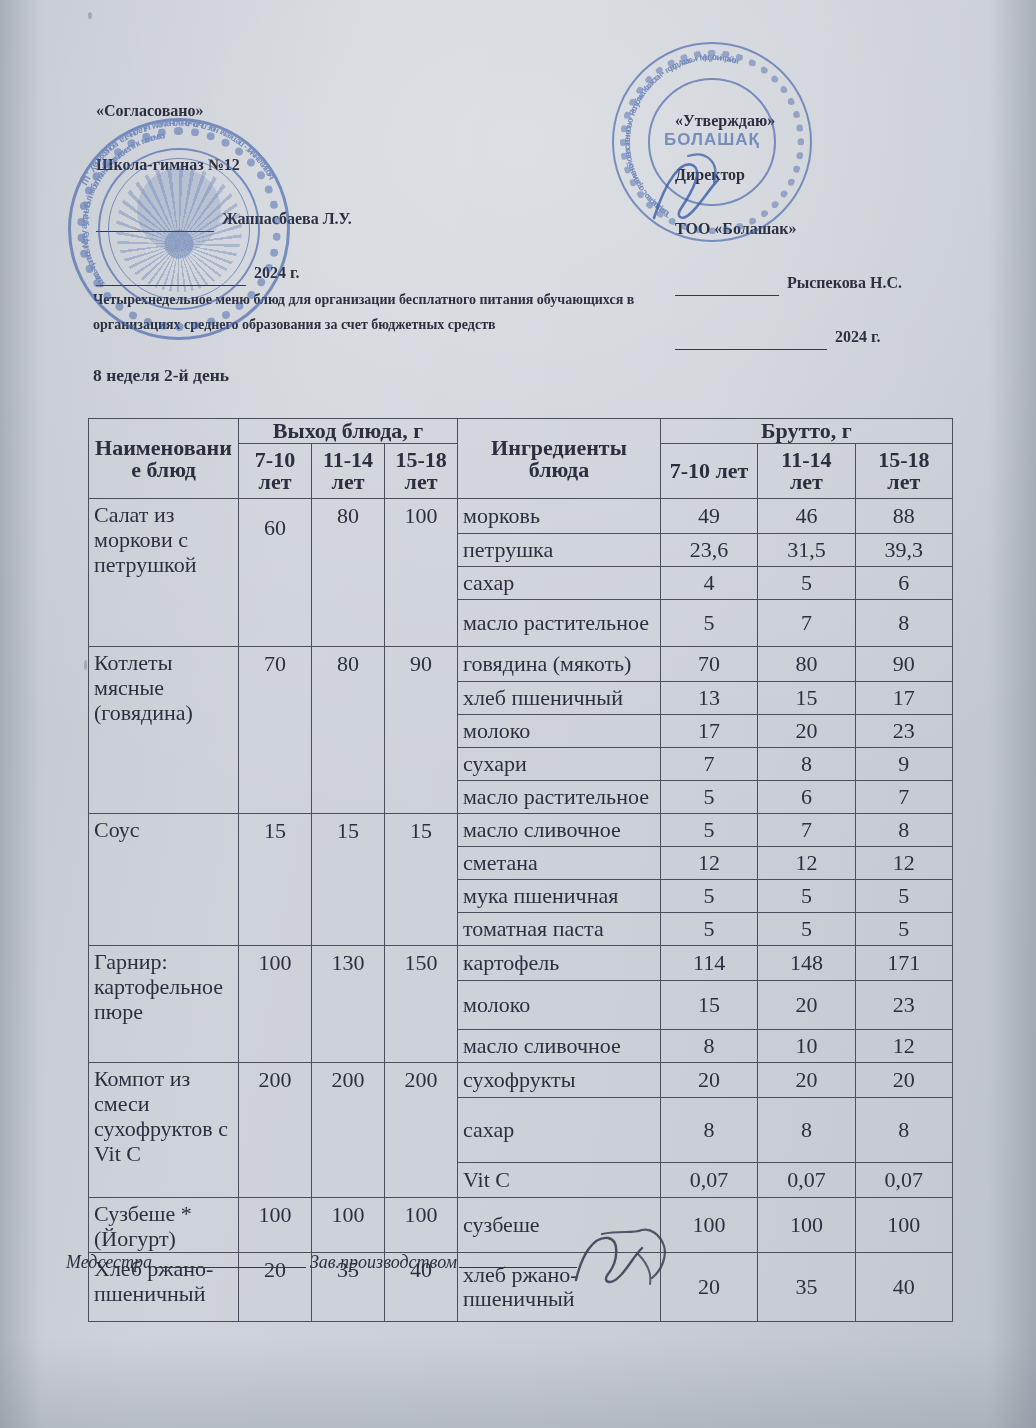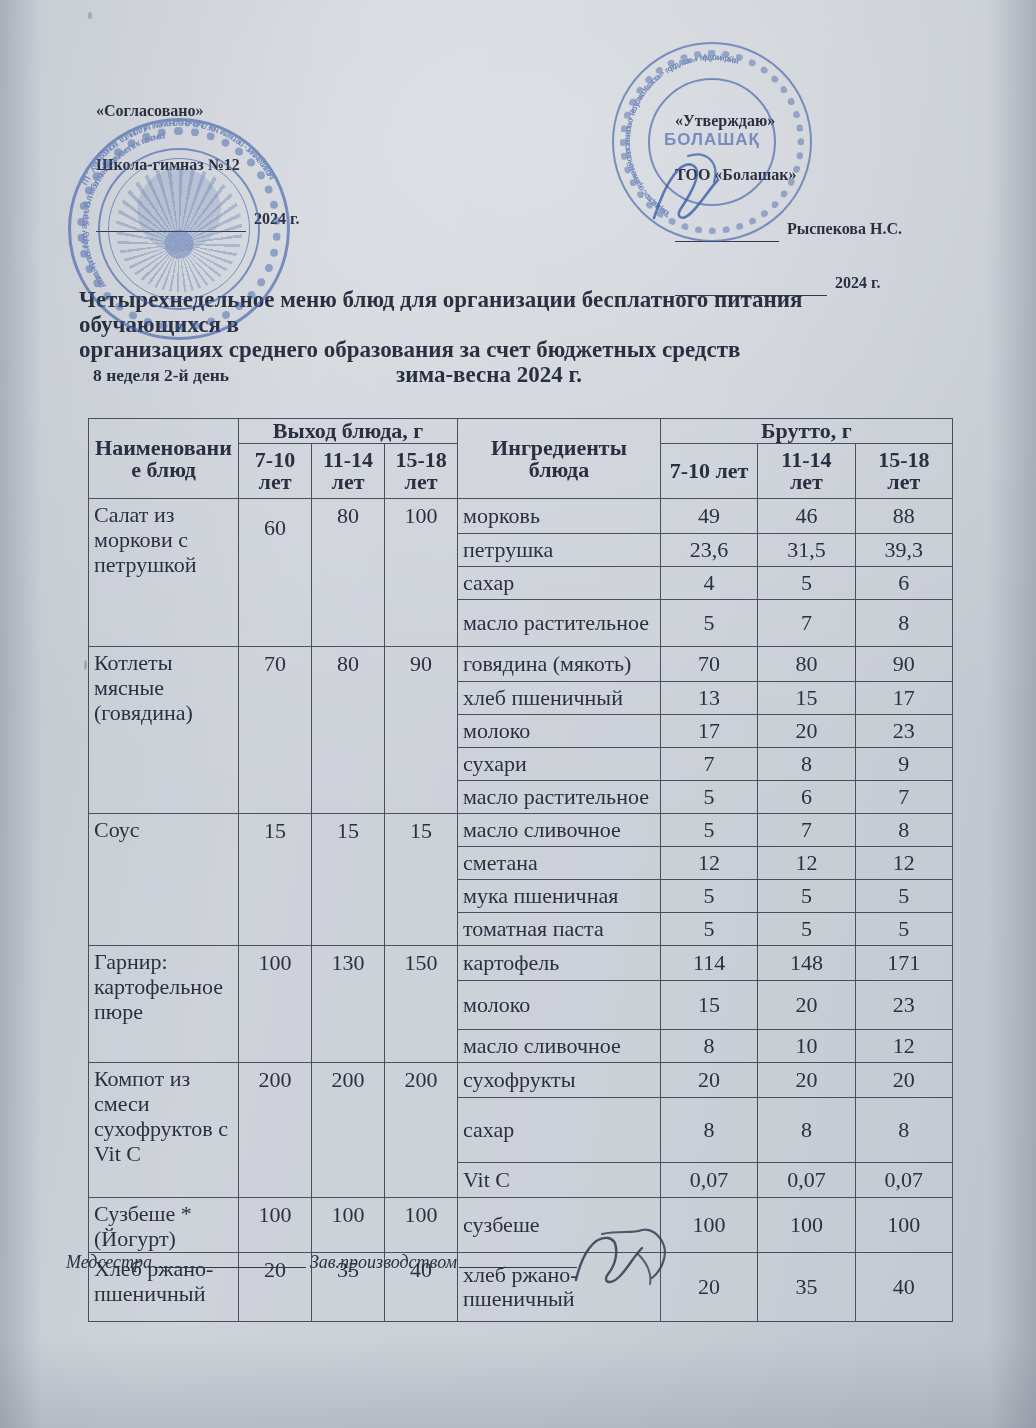--- a/index.html
+++ b/index.html
@@ -59,25 +59,25 @@
     display: inline-block;
     border-bottom: 1.6px solid #33384a;
     vertical-align: bottom;
   }
 
   .appr-row { white-space: nowrap; }
   .appr-name { margin-left: 8px; }
 
   .doc-title {
     position: absolute;
-    left: 79px;
+    left: 93px;
     top: 287px;
     width: 820px;
     font-weight: bold;
-    font-size: 23px;
+    font-size: 14px;
     line-height: 25px;
     z-index: 3;
   }
   .doc-title .centered { text-align: center; }
   .daylabel {
     position: absolute;
     left: 93px;
     top: 365px;
     font-weight: bold;
     font-size: 17.5px;
@@ -232,26 +232,30 @@
 <div class="edge-right"></div>
 <div class="edge-bottom"></div>
 
 <div class="speck" style="left:88px;top:12px;width:4px;height:7px;"></div>
 <div class="speck" style="left:84px;top:660px;width:3px;height:10px;"></div>
 
 <div class="approval-block approval-left">
   <div>«Согласовано»</div>
   <div>Школа-гимназ №12</div>
   <div class="appr-row">
+    <span class="sig-line" style="width:118px;height:20px;"></span><span class="appr-name">Жаппасбаева Л.У.</span>
+  </div>
+  <div class="appr-row">
     <span class="sig-line" style="width:150px;height:20px;"></span><span class="appr-name">2024 г.</span>
   </div>
 </div>
 
 <div class="approval-block approval-right">
   <div>«Утверждаю»</div>
+  <div>Директор</div>
   <div>ТОО «Болашак»</div>
   <div class="appr-row">
     <span class="sig-line" style="width:104px;height:20px;"></span><span class="appr-name">Рыспекова Н.С.</span>
   </div>
   <div class="appr-row">
     <span class="sig-line" style="width:152px;height:20px;"></span><span class="appr-name">2024 г.</span>
   </div>
 </div>
 
 <div class="stamp" id="stamp-school">
@@ -493,21 +497,20 @@
 </div>
 
 <svg class="sig-scribble" id="sig-boss" width="130" height="95" viewBox="0 0 130 95">
   <path d="M6 78 C 18 40, 34 18, 46 26 C 56 33, 40 58, 32 70 C 28 77, 34 82, 44 72 C 54 62, 62 48, 70 40" fill="none" stroke="#3c5ea8" stroke-width="2.6" stroke-linecap="round" opacity="0.8"></path>
   <path d="M40 16 C 58 10, 72 22, 66 42" fill="none" stroke="#3c5ea8" stroke-width="2.2" stroke-linecap="round" opacity="0.75"></path>
 </svg>
 
 <div class="doc-title">
   <div>Четырехнедельное меню блюд для организации бесплатного питания обучающихся в</div>
   <div>организациях среднего образования за счет бюджетных средств</div>
-  <div class="centered">зима-весна 2024 г.</div>
 </div>
 <div class="daylabel">8 неделя 2-й день</div>
 
 <table class="menu-table">
   <colgroup>
     <col class="c-dish">
       <col class="c-out">
       <col class="c-out">
       <col class="c-out">
     <col class="c-ingr">

